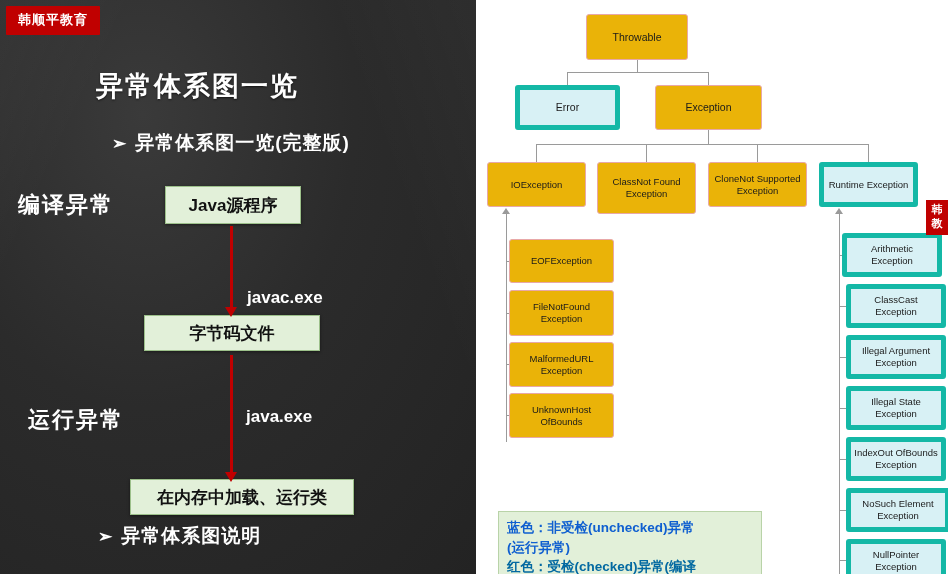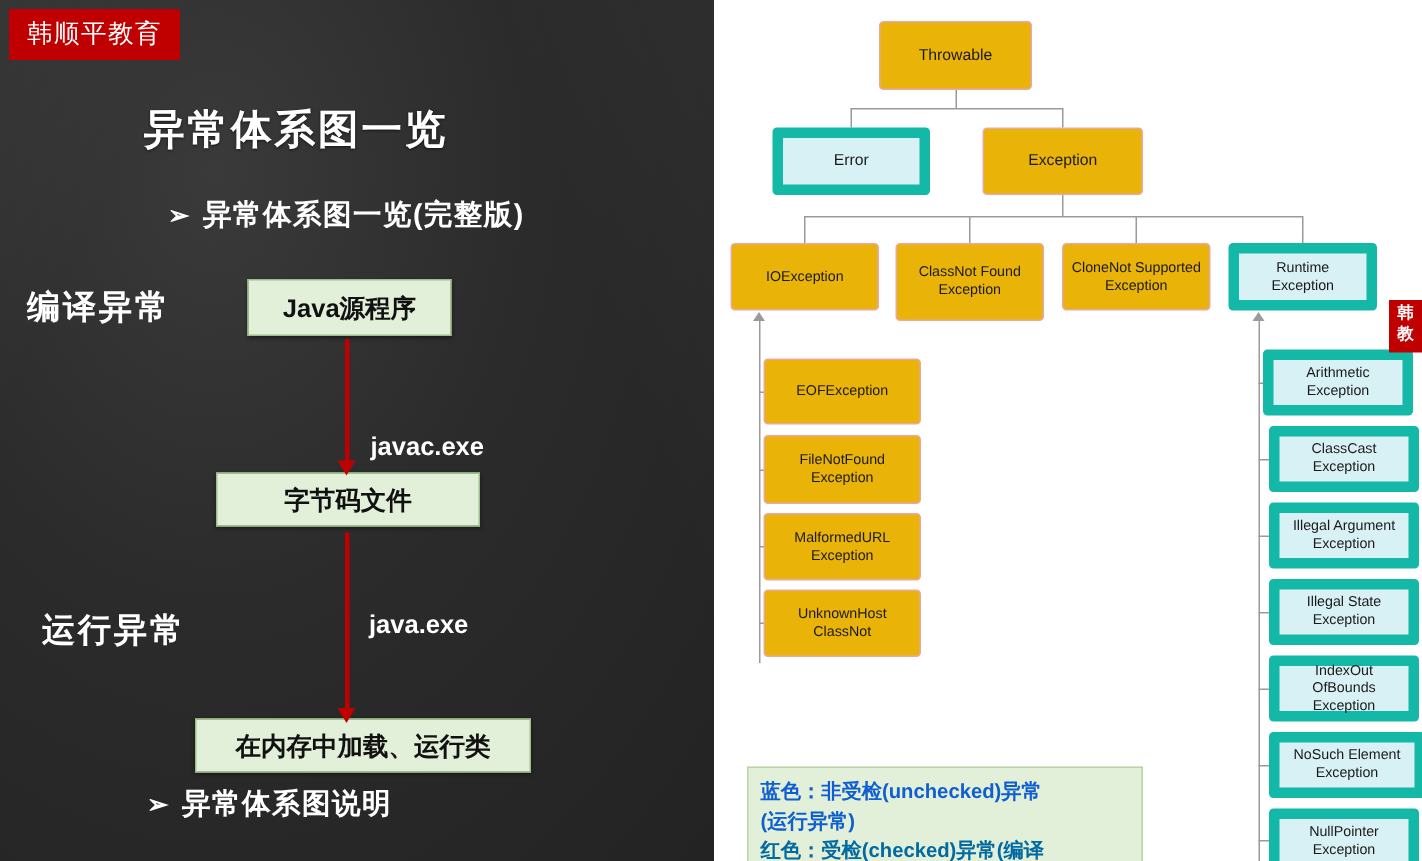--- a/index.html
+++ b/index.html
@@ -41,22 +41,22 @@
       linear-gradient(250deg, rgba(255,255,255,0.03) 0%, rgba(255,255,255,0) 22%);
     pointer-events: none;
   }
 
   .brand-tag {
     position: absolute;
     left: 6px;
     top: 6px;
     background: #c00000;
     color: #ffffff;
-    font-size: 17px;
-    font-weight: normal;
+    font-size: 13px;
+    font-weight: bold;
     padding: 5px 12px 6px 12px;
     letter-spacing: 1px;
     border-radius: 1px;
     z-index: 4;
   }
 
   .board-title {
     position: absolute;
     left: 96px;
     top: 68px;
@@ -157,21 +157,21 @@
     line-height: 1.22;
     color: #1a1a1a;
     padding: 2px 3px;
   }
   .node.red {
     background: #eab308;
     border: 1px solid #e8a8a8;
   }
   .node.blue {
     background: #d8f1f5;
-    border: 7px solid #14b8a6;
+    border: 5px solid #14b8a6;
   }
   .node.big { font-size: 10.5px; }
 
   .ln {
     position: absolute;
     background: #9a9a9a;
   }
   .lnv { width: 1px; }
   .lnh { height: 1px; }
 
@@ -279,21 +279,21 @@
     <div class="arrowhead-up" style="left:26px; top:208px;"></div>
     <div class="ln lnv" style="left:30px; top:214px; height:16px;"></div>
     <div class="ln lnh" style="left:30px; top:261px; width:18px;"></div>
     <div class="ln lnh" style="left:30px; top:313px; width:18px;"></div>
     <div class="ln lnh" style="left:30px; top:364px; width:18px;"></div>
     <div class="ln lnh" style="left:30px; top:415px; width:18px;"></div>
 
     <div class="node red" style="left:33px; top:239px; width:105px; height:44px;">EOFException</div>
     <div class="node red" style="left:33px; top:290px; width:105px; height:46px;">FileNotFound Exception</div>
     <div class="node red" style="left:33px; top:342px; width:105px; height:45px;">MalformedURL Exception</div>
-    <div class="node red" style="left:33px; top:393px; width:105px; height:45px;">UnknownHost ClassNot</div>
+    <div class="node red" style="left:33px; top:393px; width:105px; height:45px;">UnknownHost OfBounds</div>
 
     <div class="ln lnv" style="left:363px; top:214px; height:360px;"></div>
     <div class="arrowhead-up" style="left:359px; top:208px;"></div>
     <div class="ln lnh" style="left:363px; top:255px; width:18px;"></div>
     <div class="ln lnh" style="left:363px; top:306px; width:18px;"></div>
     <div class="ln lnh" style="left:363px; top:357px; width:18px;"></div>
     <div class="ln lnh" style="left:363px; top:408px; width:18px;"></div>
     <div class="ln lnh" style="left:363px; top:459px; width:18px;"></div>
     <div class="ln lnh" style="left:363px; top:510px; width:18px;"></div>
     <div class="ln lnh" style="left:363px; top:560px; width:18px;"></div>

